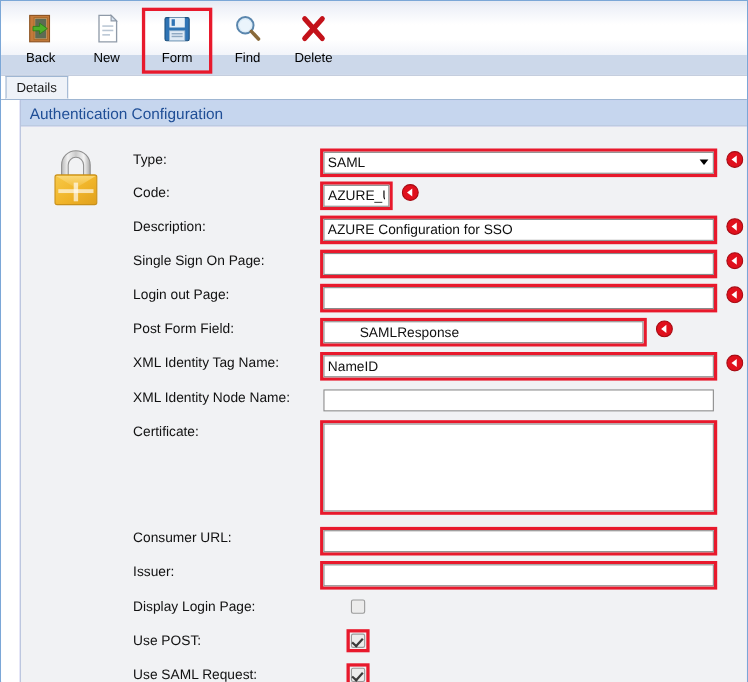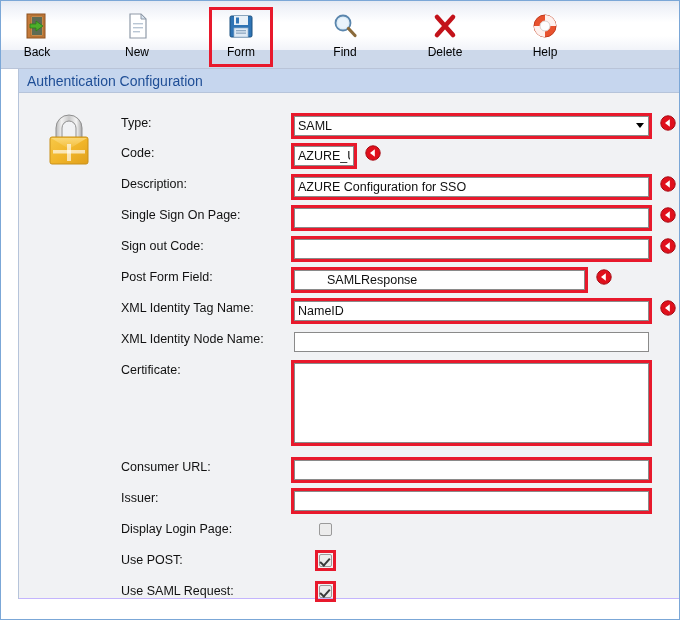--- a/index.html
+++ b/index.html
@@ -36,21 +36,20 @@
         #ffffff 52%,
         #eceff7 82%,
         #dfe5f1 100%);
     border-bottom: 1px solid #b9c4d8;
   }
   .tb-items {
     display: flex;
     align-items: flex-start;
     padding-left: 6px;
     padding-top: 8px;
-    gap: 40px;
   }
   .tb-btn {
     position: relative;
     width: 60px;
     height: 56px;
     display: flex;
     flex-direction: column;
     align-items: center;
     justify-content: flex-start;
     box-sizing: border-box;
@@ -329,35 +328,28 @@
           <span class="tb-label">Find</span>
         </div>
         <div class="tb-btn">
           <span class="tb-icon">
             <svg width="32" height="32" viewBox="0 0 32 32">
               <path d="M8 7 L24 25 M24 7 L8 25" stroke="#c3121a" stroke-width="4.6" stroke-linecap="round"></path>
             </svg>
           </span>
           <span class="tb-label">Delete</span>
         </div>
-        <div class="tb-btn">
-          <span class="tb-icon">
-            <svg width="32" height="32" viewBox="0 0 32 32">
-              <circle cx="16" cy="16" r="11" fill="#e8522e"></circle>
-            <circle cx="16" cy="16" r="11" fill="none" stroke="#c23a1c" stroke-width="1"></circle>
-            <path d="M16 5 A11 11 0 0 1 27 16 L21 16 A5 5 0 0 0 16 11 Z" fill="#ffffff" opacity="0.92"></path>
-            <path d="M16 27 A11 11 0 0 1 5 16 L11 16 A5 5 0 0 0 16 21 Z" fill="#ffffff" opacity="0.92"></path>
-            <circle cx="16" cy="16" r="5" fill="#fdfdfd" stroke="#d9d9d9"></circle>
-            </svg>
-          </span>
-          <span class="tb-label">Help</span>
-        </div>
       </div>
   </div>
 
+  <div class="tabrow">
+    <div class="tab">
+      <span>Details</span>
+    </div>
+  </div>
 
   <div class="content">
     <div class="panel">
 
       <div class="panel-header">Authentication Configuration</div>
 
       <div class="panel-body">
 
         <div class="lock-wrap">
           <svg width="56" height="56" viewBox="0 0 56 56">
@@ -410,21 +402,21 @@
                   </svg></span></div>
             </div>
             <div class="row" style="top: 112px;">
               <div class="lbl">Single Sign On Page:</div>
               <div class="fieldzone"><span class="reqbox"><input type="text" class="inp" placeholder="" style="width: 355px;"></span><span class="reqmark" style="position: relative; display: inline-block; margin-left: 8px; top: 2px;"><svg width="16" height="16" viewBox="0 0 16 16">
                     <circle cx="8" cy="8" r="7.2" fill="#e0101c" stroke="#a60b13" stroke-width="1"></circle>
                  <path d="M9.8 4.3 L5 8 L9.8 11.7 Z" fill="#ffffff"></path>
                   </svg></span></div>
             </div>
             <div class="row" style="top: 143px;">
-              <div class="lbl">Sign out Code:</div>
+              <div class="lbl">Login out Page:</div>
               <div class="fieldzone"><span class="reqbox"><input type="text" class="inp" placeholder="" style="width: 355px;"></span><span class="reqmark" style="position: relative; display: inline-block; margin-left: 8px; top: 2px;"><svg width="16" height="16" viewBox="0 0 16 16">
                     <circle cx="8" cy="8" r="7.2" fill="#e0101c" stroke="#a60b13" stroke-width="1"></circle>
                  <path d="M9.8 4.3 L5 8 L9.8 11.7 Z" fill="#ffffff"></path>
                   </svg></span></div>
             </div>
             <div class="row" style="top: 174px;">
               <div class="lbl">Post Form Field:</div>
               <div class="fieldzone"><span class="reqbox"><input type="text" class="inp" placeholder="" value="SAMLResponse" style="width: 291px; padding-left: 32px;"></span><span class="reqmark" style="position: relative; display: inline-block; margin-left: 8px; top: 2px;"><svg width="16" height="16" viewBox="0 0 16 16">
                     <circle cx="8" cy="8" r="7.2" fill="#e0101c" stroke="#a60b13" stroke-width="1"></circle>
                  <path d="M9.8 4.3 L5 8 L9.8 11.7 Z" fill="#ffffff"></path>

